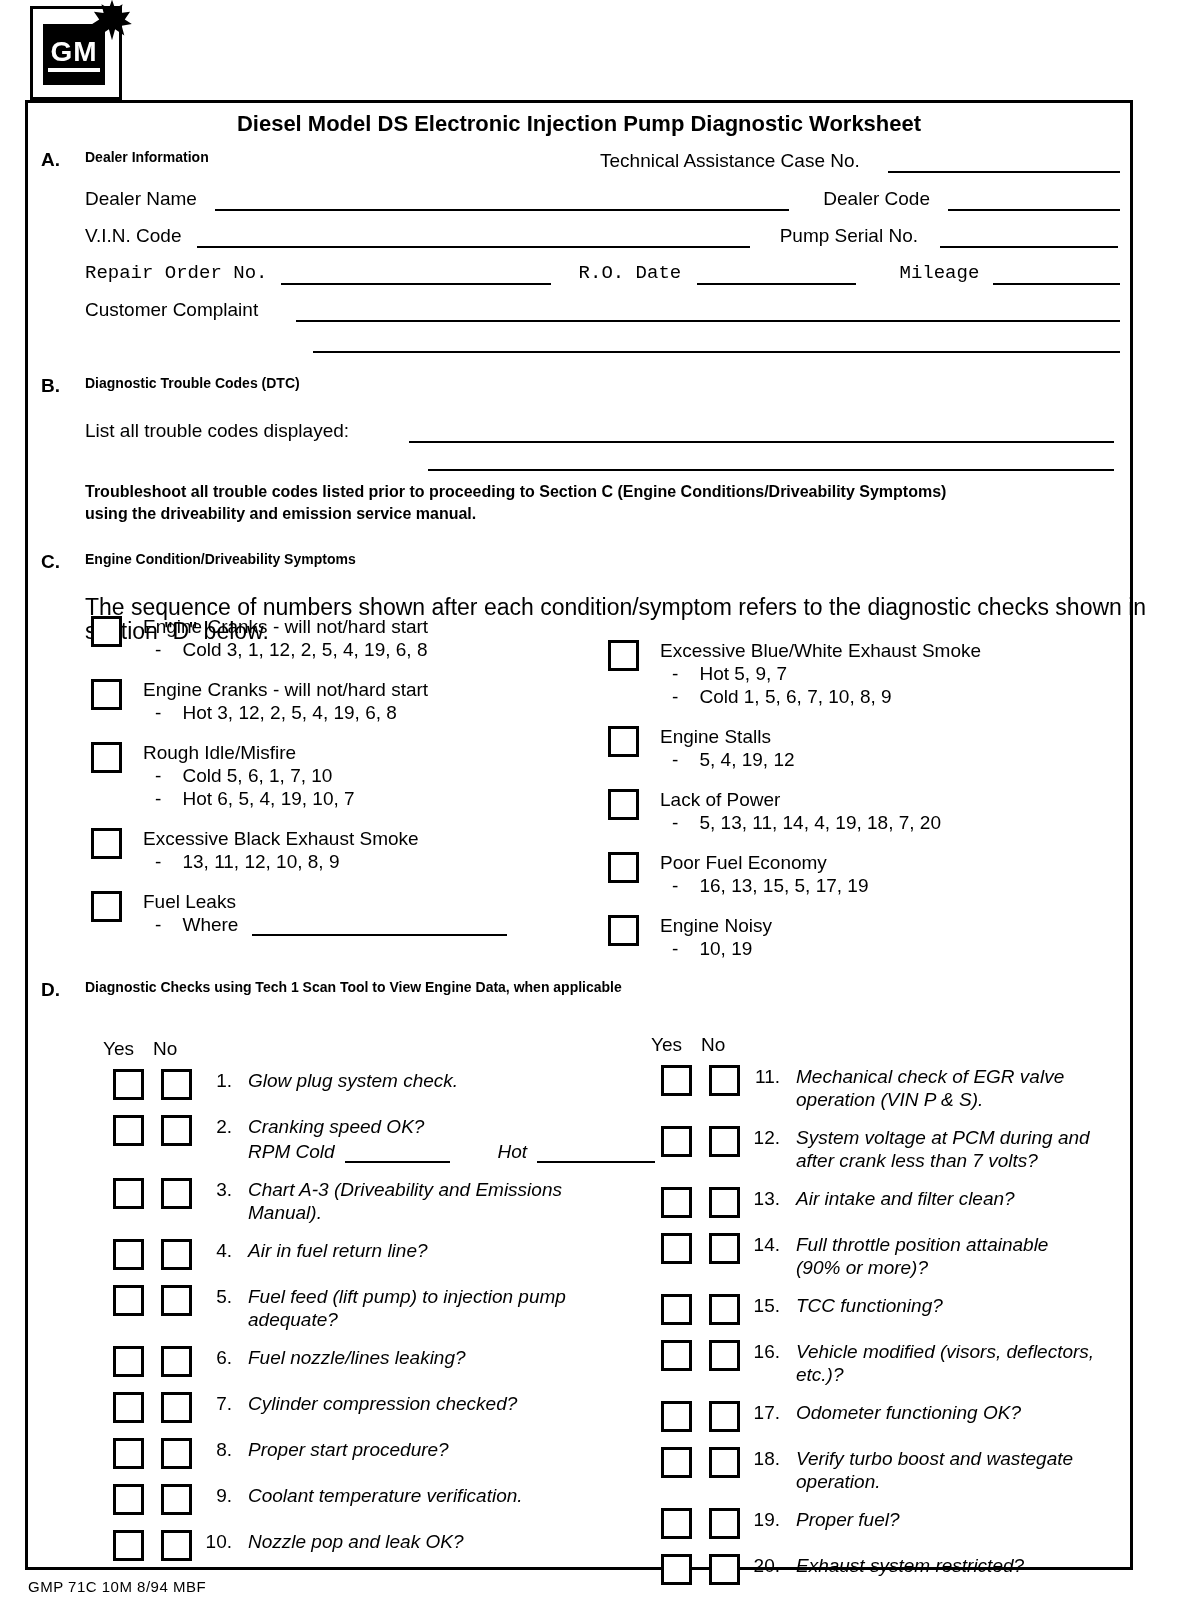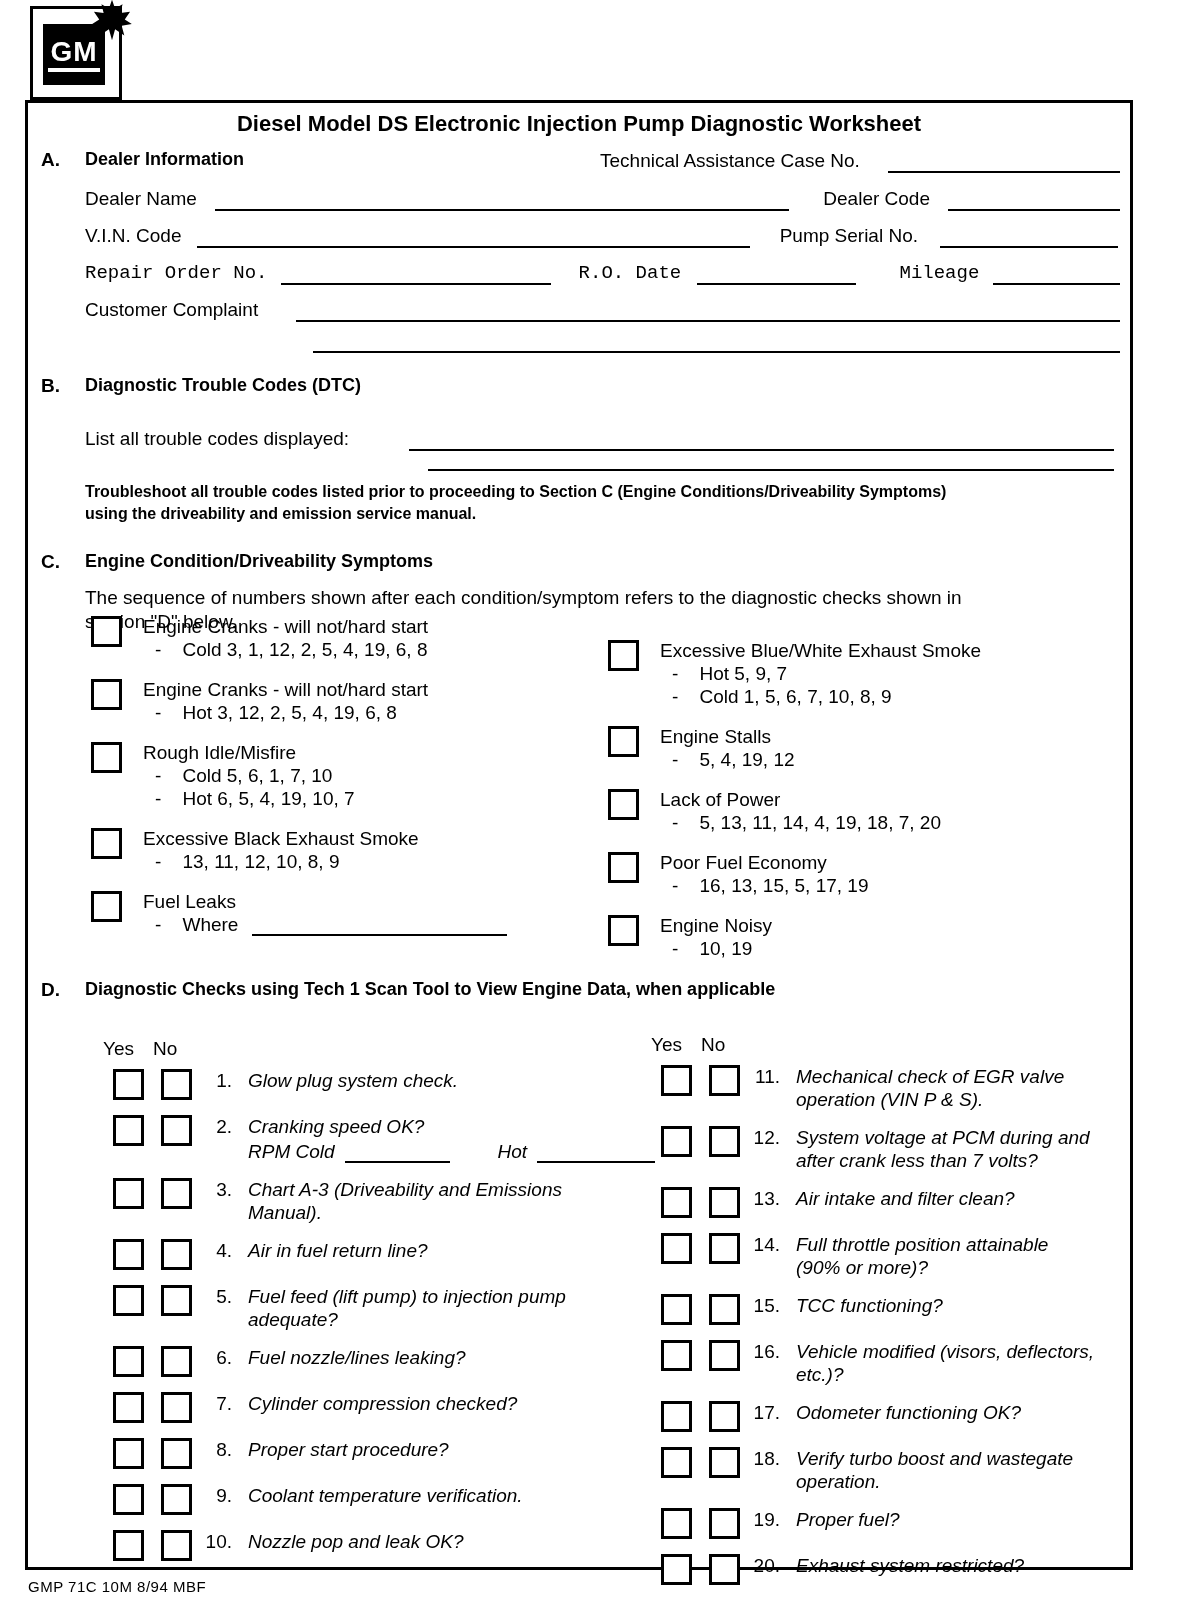--- a/index.html
+++ b/index.html
@@ -13,28 +13,28 @@
   .gm-text{color:#fff;font-weight:bold;font-size:28px;letter-spacing:1px;
            border-bottom:4px solid #fff;padding:0 2px 2px 2px;line-height:1;}
   .leaf{position:absolute;left:90px;top:-2px;width:44px;height:44px;}
 
   
   .box{position:absolute;left:25px;top:100px;width:1102px;height:1464px;border:3px solid #000;}
 
   .title{position:absolute;left:0;top:8px;width:100%;text-align:center;font-weight:bold;font-size:22px;}
 
   .letter{position:absolute;left:13px;font-weight:bold;font-size:19px;}
-  .shead{position:absolute;left:57px;font-weight:bold;font-size:18px;}
+  .shead{position:absolute;left:57px;font-weight:bold;font-size:14px;}
 
   .fr{position:absolute;display:flex;align-items:flex-end;font-size:19px;height:26px;}
   .fr .lbl{white-space:nowrap;line-height:24px;}
   .wl{border-bottom:2px solid #000;height:24px;}
   .grow1{flex:1;}
   .note{position:absolute;font-weight:bold;font-size:16px;line-height:22px;white-space:nowrap;}
-  .desc{position:absolute;font-size:19px;line-height:24px;white-space:nowrap;}
+  .desc{position:absolute;font-size:23px;line-height:24px;white-space:nowrap;margin-top:9px;}
 
   
   .c-col{position:absolute;}
   .c-item{display:flex;margin-bottom:17px;}
   .c-cb{width:25px;height:25px;border:3px solid #000;flex:none;margin-top:1px;background:#fff;}
   .c-text{margin-left:21px;font-size:19px;line-height:23px;}
   .c-lab{white-space:nowrap;}
   .c-sub{padding-left:12px;white-space:pre;}
   .c-sub-flex{padding-left:12px;display:flex;align-items:flex-start;}
   .c-sub-flex .t{white-space:pre;}
@@ -109,21 +109,21 @@
 
     <div class="fr" style="left:57px;top:193px;right:10px;">
       <span class="lbl">Customer Complaint</span>
       <span class="wl grow1" style="margin-left:38px;"></span>
     </div>
     <div class="bline" style="left:285px;top:224px;right:10px;height:24px;"></div>
 
     <span class="letter" style="top:272px;">B.</span>
     <span class="shead" style="top:272px;">Diagnostic Trouble Codes (DTC)</span>
 
-    <div class="fr" style="left:57px;top:322px;right:16px;">
+    <div class="fr" style="left:57px;top:314px;right:16px;">
       <span class="lbl">List all trouble codes displayed:</span>
       <span class="wl grow1" style="margin-left:60px;"></span>
     </div>
     <div class="bline" style="left:400px;top:342px;right:16px;height:24px;"></div>
 
     <div class="note" style="left:57px;top:378px;">
       <div>Troubleshoot all trouble codes listed prior to proceeding to Section C (Engine Conditions/Driveability Symptoms)</div>
       <div>using the driveability and emission service manual.</div>
     </div>
 

